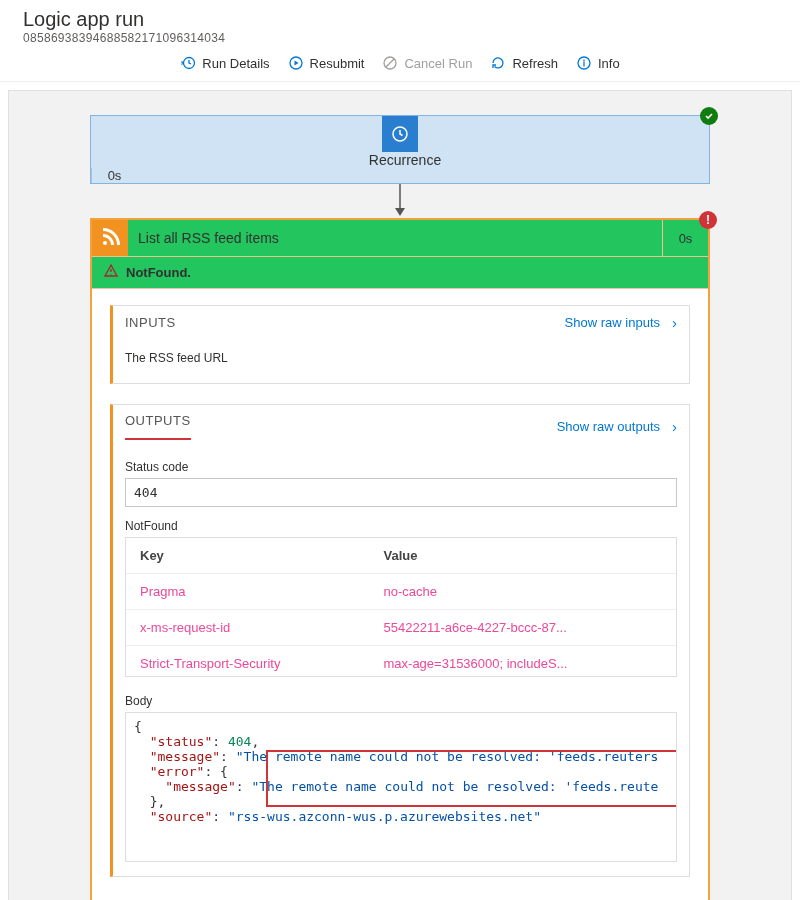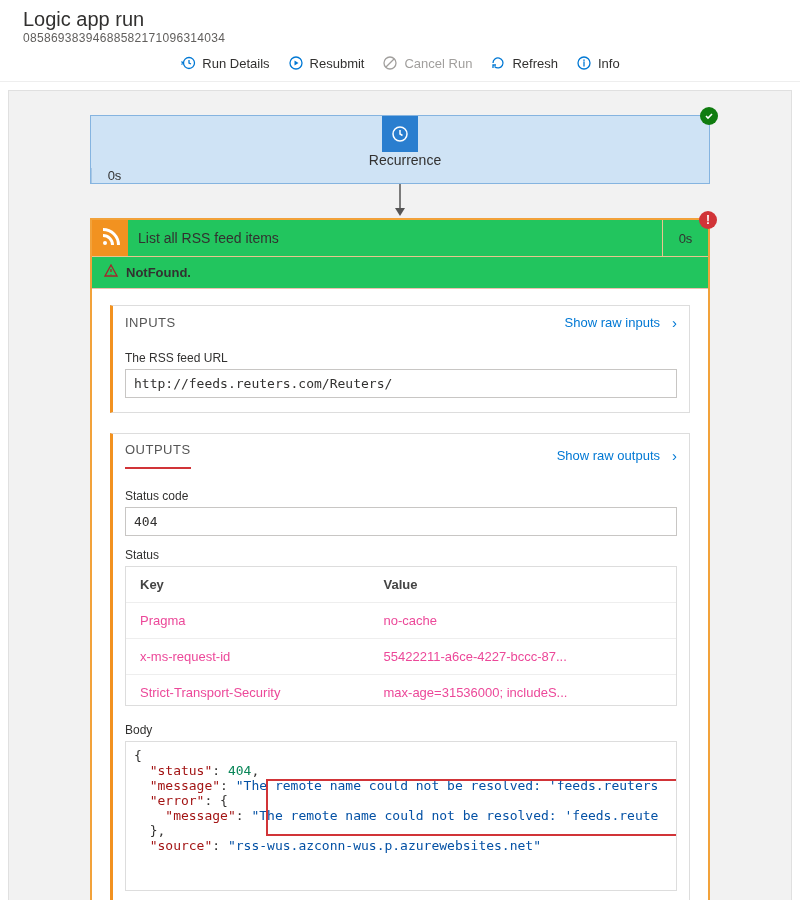--- a/index.html
+++ b/index.html
@@ -282,37 +282,36 @@
         <div class="section inputs">
           <div class="section-header">
             <span class="section-title">INPUTS</span>
             <span class="raw-link">
               <span>Show raw inputs</span>
               <span class="chev">›</span>
             </span>
           </div>
           <div class="section-body">
             <div class="field-label">The RSS feed URL</div>
-            <div class="text-box">http://feeds.reuters.com/Reuters/</div>
           </div>
         </div>
 
         <div class="section outputs">
           <div class="section-header">
             <span class="section-title">OUTPUTS</span>
             <span class="raw-link">
               <span>Show raw outputs</span>
               <span class="chev">›</span>
             </span>
           </div>
           <div class="section-body">
             <div class="field-label">Status code</div>
             <div class="text-box">404</div>
 
-            <div class="field-label" style="margin-top:12px">Status</div>
+            <div class="field-label" style="margin-top:12px">NotFound</div>
             <div class="table-wrap">
               <table>
                 <thead>
                     <tr>
                   <th>Key</th>
                   <th>Value</th>
                 </tr>
                   </thead>
                 <tbody id="headers-body">
                     <tr>

